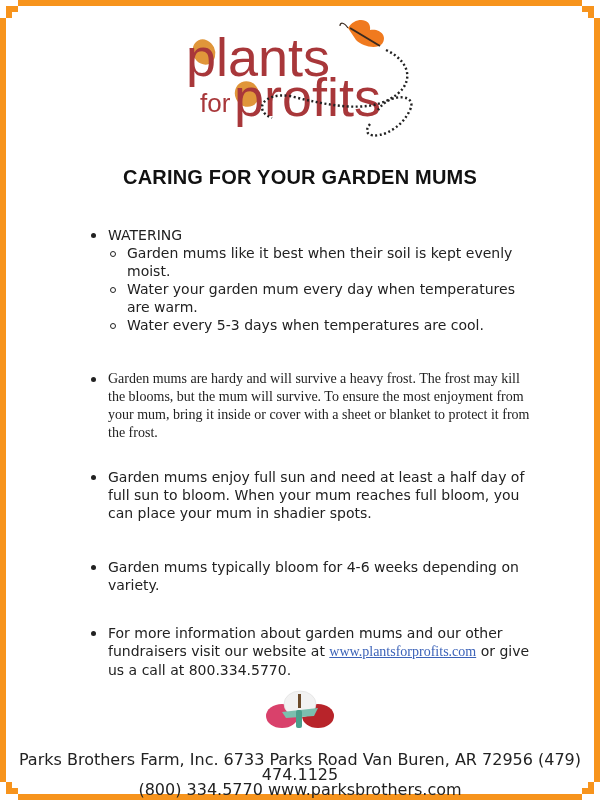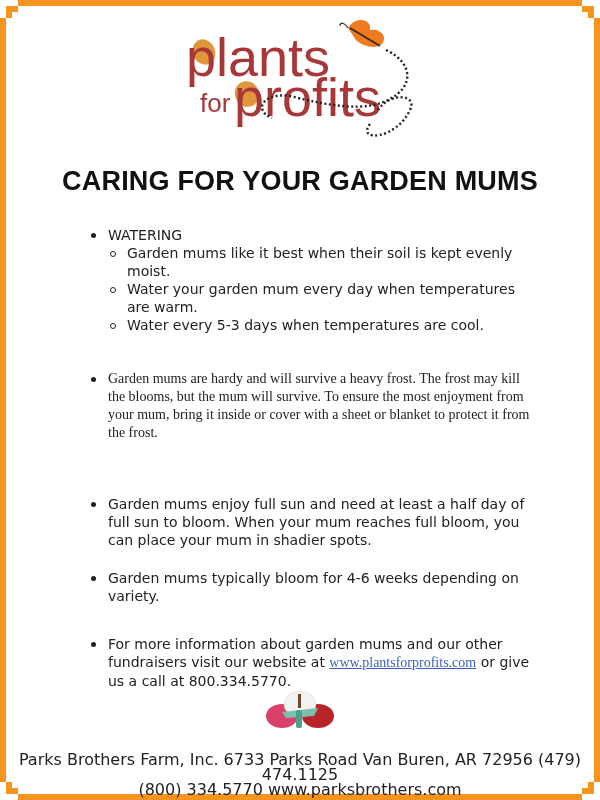--- a/index.html
+++ b/index.html
@@ -30,21 +30,21 @@
     .notch.tr::after { left: 0; bottom: 0; }
     .notch.bl::after { right: 0; top: 0; }
     .notch.br::after { left: 0; top: 0; }
 
     .logo { position: absolute; left: 180px; top: 14px; width: 250px; height: 130px; }
     .logo svg { width: 100%; height: 100%; }
 
     .title {
       position: absolute; left: 0; right: 0; top: 166px; text-align: center;
       font-family: "Liberation Sans", sans-serif; font-weight: bold;
-      font-size: 27px; letter-spacing: 0.2px; color: #111;
+      font-size: 20px; letter-spacing: 0.2px; color: #111;
     }
 
     .content {
       position: absolute; left: 89px; top: 226px; width: 450px;
       font-size: 14px; line-height: 18px; color: #222;
       font-family: "DejaVu Sans", sans-serif;
     }
     .item { position: relative; padding-left: 19px; }
     .item .bullet {
       position: absolute; left: 2px; top: 7px; width: 5px; height: 5px;
@@ -116,26 +116,26 @@
   <div class="sub" style="margin-left:-19px;">
     <span class="circ"></span>
     <span>Water every 5-3 days when temperatures are cool.</span>
   </div>
 
   <div class="item" style="margin-top:36px;font-family:Liberation Serif, serif;">
     <span class="bullet"></span>
     <span>Garden mums are hardy and will survive a heavy frost.  The frost may kill the blooms, but the mum will survive.  To ensure the most enjoyment from your mum, bring it inside or cover with a sheet or blanket to protect it from the frost.</span>
   </div>
 
-  <div class="item" style="margin-top:53px;">
+  <div class="item" style="margin-top:26px;">
     <span class="bullet"></span>
     <span>Garden mums enjoy full sun and need at least a half day of full sun to bloom.  When your mum reaches full bloom, you can place your mum in shadier spots.</span>
   </div>
 
-  <div class="item" style="margin-top:20px;">
+  <div class="item" style="margin-top:36px;">
     <span class="bullet"></span>
     <span>Garden mums typically bloom for 4-6 weeks depending on variety.</span>
   </div>
 
   <div class="item" style="margin-top:30px;">
     <span class="bullet"></span>
     <span>For more information about garden mums and our other fundraisers visit our website at </span><a class="link">www.plantsforprofits.com</a><span> or give us a call at 800.334.5770.</span>
   </div>
 </div>
 

